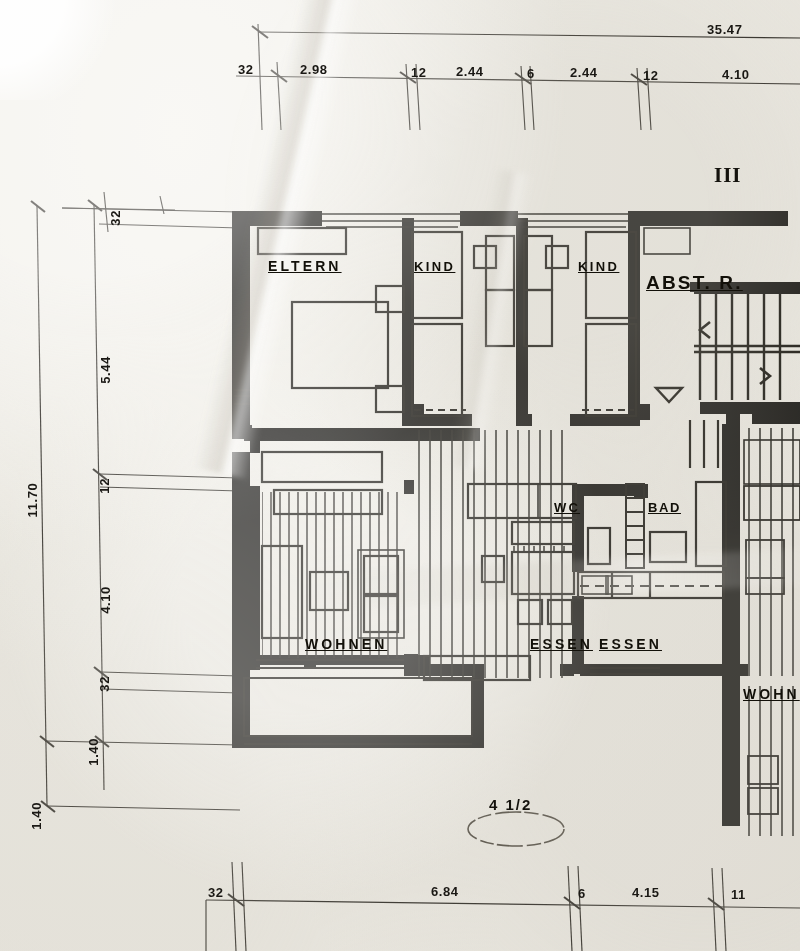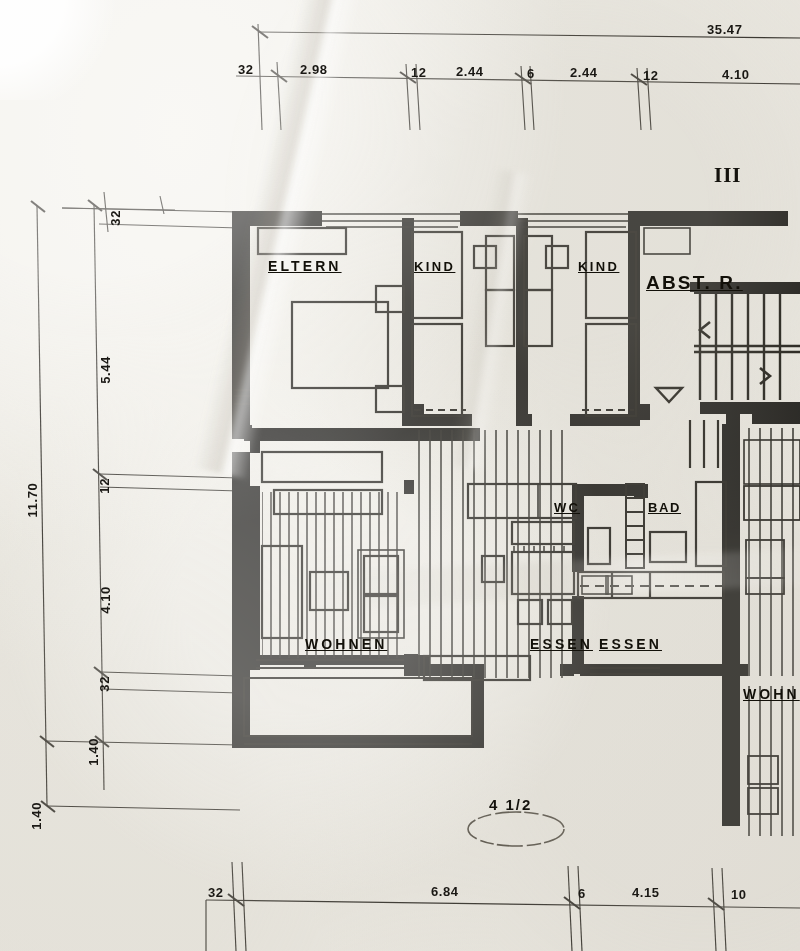--- a/index.html
+++ b/index.html
@@ -388,21 +388,21 @@
   <div class="dimtxt v" style="left:97px;top:478px;transform:rotate(-90deg) translate(-100%,0);">12</div>
   <div class="dimtxt v" style="left:98px;top:600px;transform:rotate(-90deg) translate(-50%,0);">4.10</div>
   <div class="dimtxt v" style="left:97px;top:676px;transform:rotate(-90deg) translate(-100%,0);">32</div>
   <div class="dimtxt v" style="left:86px;top:738px;transform:rotate(-90deg) translate(-100%,0);">1.40</div>
   <div class="dimtxt v" style="left:29px;top:802px;transform:rotate(-90deg) translate(-100%,0);">1.40</div>
 
   <div class="dimtxt" style="left:208px;top:885px;">32</div>
   <div class="dimtxt" style="left:385px;top:884px;margin-left:46px;">6.84</div>
   <div class="dimtxt" style="left:578px;top:886px;">6</div>
   <div class="dimtxt" style="left:632px;top:885px;">4.15</div>
-  <div class="dimtxt" style="left:731px;top:887px;">10</div>
+  <div class="dimtxt" style="left:731px;top:887px;">11</div>
 
   <div class="roomtxt" style="left:268px;top:258px;">ELTERN</div>
   <div class="roomtxt" style="left:414px;top:259px;font-size:13px;letter-spacing:2.4px;">KIND</div>
   <div class="roomtxt" style="left:578px;top:259px;font-size:13px;letter-spacing:2.4px;">KIND</div>
   <div class="roomtxt" style="left:646px;top:272px;font-size:19px;letter-spacing:2.2px;">ABST. R.</div>
   <div class="roomtxt" style="left:554px;top:500px;font-size:13px;letter-spacing:2.2px;">WC</div>
   <div class="roomtxt" style="left:648px;top:500px;font-size:13px;letter-spacing:1.6px;">BAD</div>
   <div class="roomtxt" style="left:305px;top:636px;">WOHNEN</div>
   <div class="roomtxt" style="left:498px;top:636px;padding-left:32px;">ESSEN</div>
   <div class="roomtxt" style="left:599px;top:636px;">ESSEN</div>

